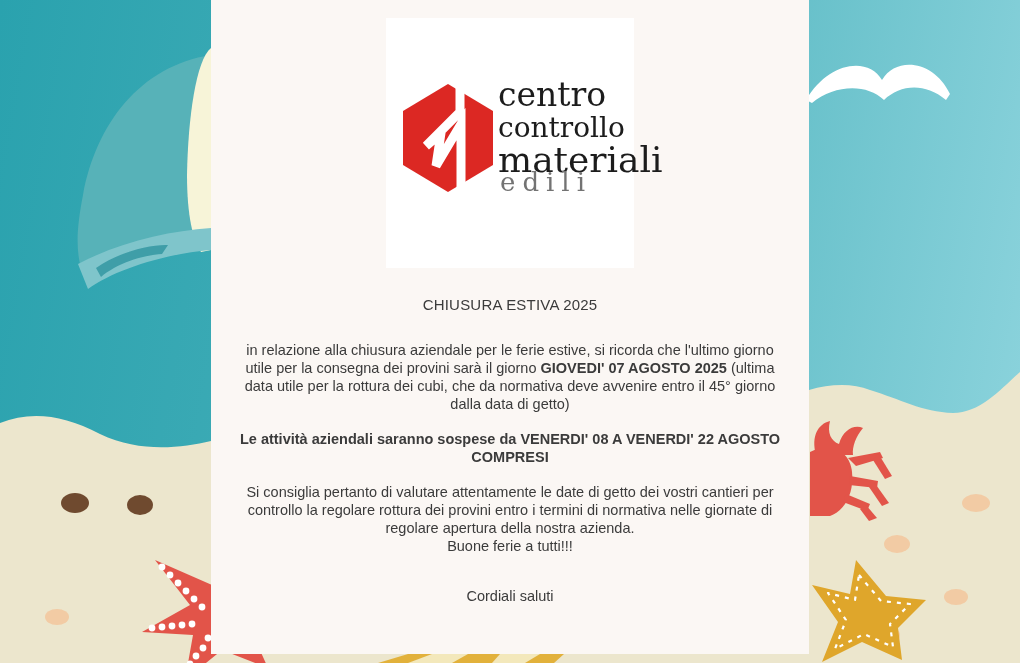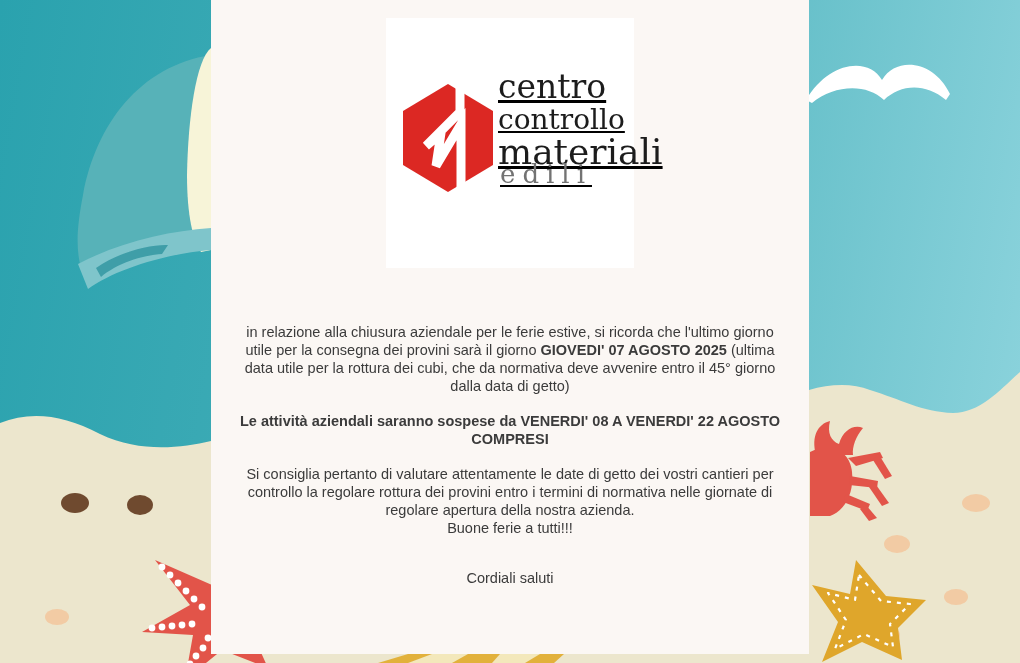--- a/index.html
+++ b/index.html
@@ -13,21 +13,21 @@
 
   .card {
     position:absolute; left:211px; top:0; width:598px; height:654px;
     background:#FBF7F4;
   }
   .logo-box {
     position:absolute; left:175px; top:18px; width:248px; height:250px;
     background:#FFFFFF;
   }
   .logo-hex { position:absolute; left:12px; top:64px; width:100px; height:112px; }
-  .logo-text { position:absolute; left:112px; top:52px; width:136px;text-decoration:underline; }
+  .logo-text { position:absolute; left:112px; top:60px; width:136px; }
   .logo-line {
     font-family:"DejaVu Serif", "Liberation Serif", serif;
     color:#1C1C1C; line-height:1; white-space:nowrap;
   }
   .logo-line.l1 { font-size:33px; }
   .logo-line.l2 { font-size:28px; margin-top:3px; }
   .logo-line.l3 { font-size:36px; margin-top:0; }
   .logo-line.l4 {
     font-size:26px; color:#737373; letter-spacing:7px;
     margin-top:-9px; margin-left:2px;
@@ -129,19 +129,20 @@
     </svg>
     <div class="logo-text">
       <div class="logo-line l1">centro</div>
       <div class="logo-line l2">controllo</div>
       <div class="logo-line l3">materiali</div>
       <div class="logo-line l4">edili</div>
     </div>
   </div>
 
   <div class="content">
+    <div class="block heading">CHIUSURA ESTIVA 2025</div>
     <div class="block para1"><span>in relazione alla chiusura aziendale per le ferie estive, si ricorda che l'ultimo giorno utile per la consegna dei provini sarà il giorno </span><b>GIOVEDI' 07 AGOSTO 2025</b><span>  (ultima data utile per la rottura dei cubi, che da normativa deve avvenire entro il 45° giorno dalla data di getto)</span></div>
     <div class="block para2">Le attività aziendali saranno sospese da VENERDI' 08 A VENERDI' 22 AGOSTO COMPRESI</div>
     <div class="block para3"><span>Si consiglia pertanto di valutare attentamente le date di getto dei vostri cantieri per controllo la regolare rottura dei provini entro i termini di normativa nelle giornate di regolare apertura della nostra azienda.</span><br><span>Buone ferie a tutti!!!</span></div>
     <div class="block closing">Cordiali saluti</div>
   </div>
 
 </div>
 
 </body></html>

